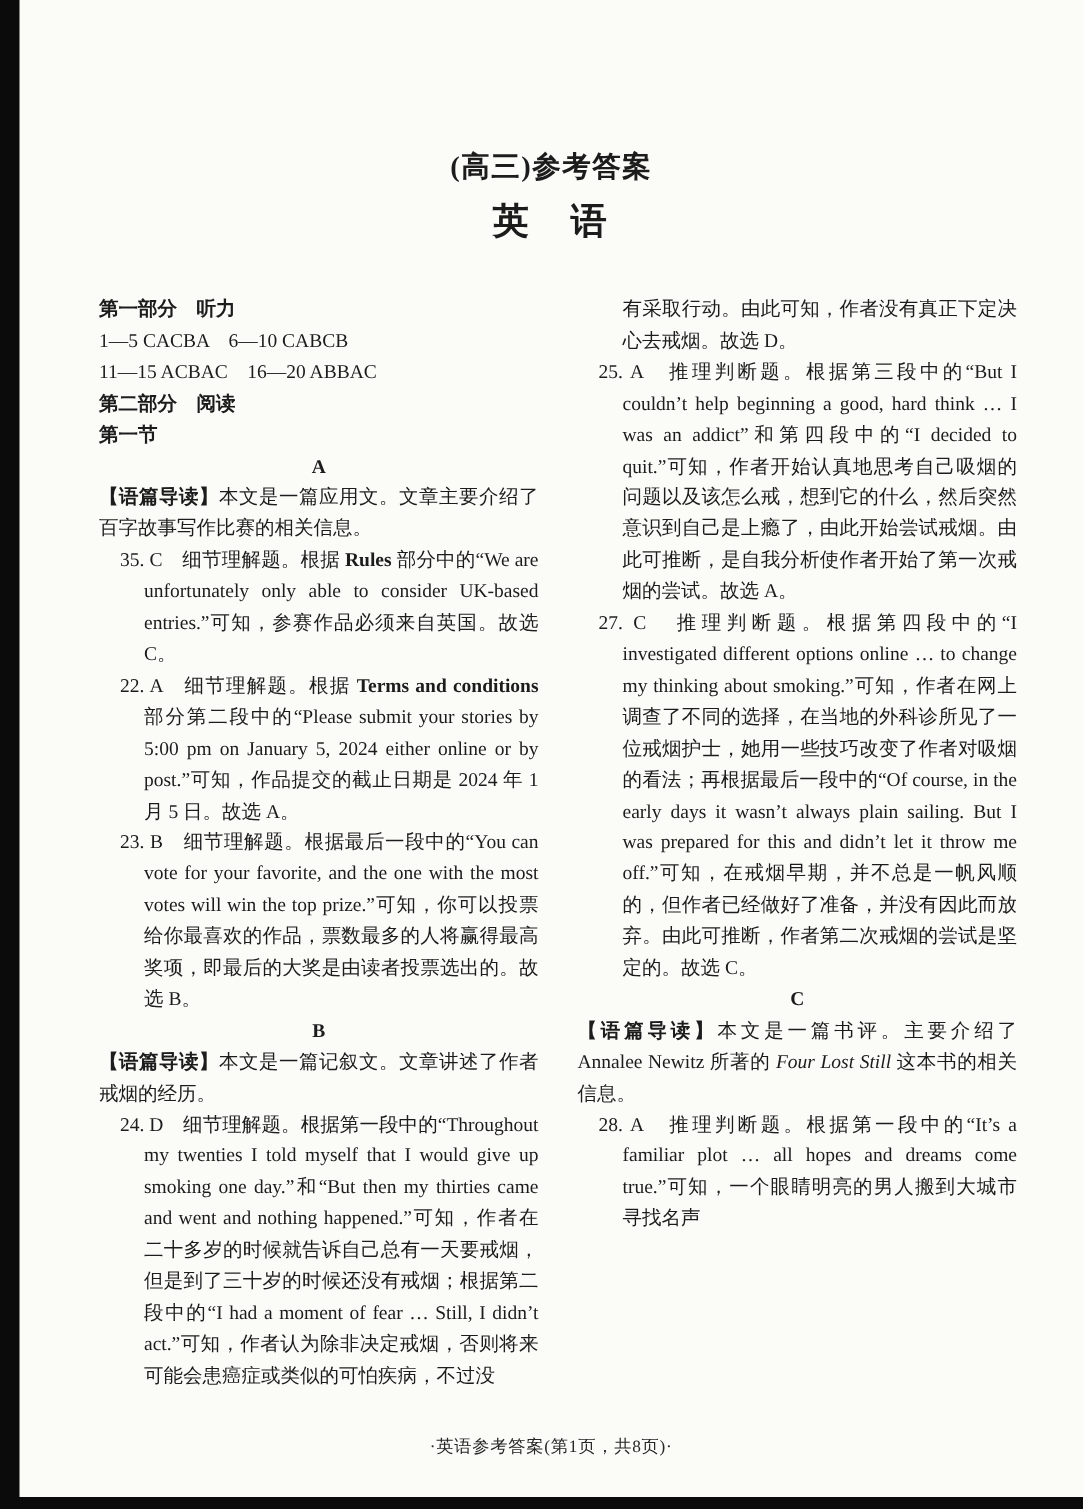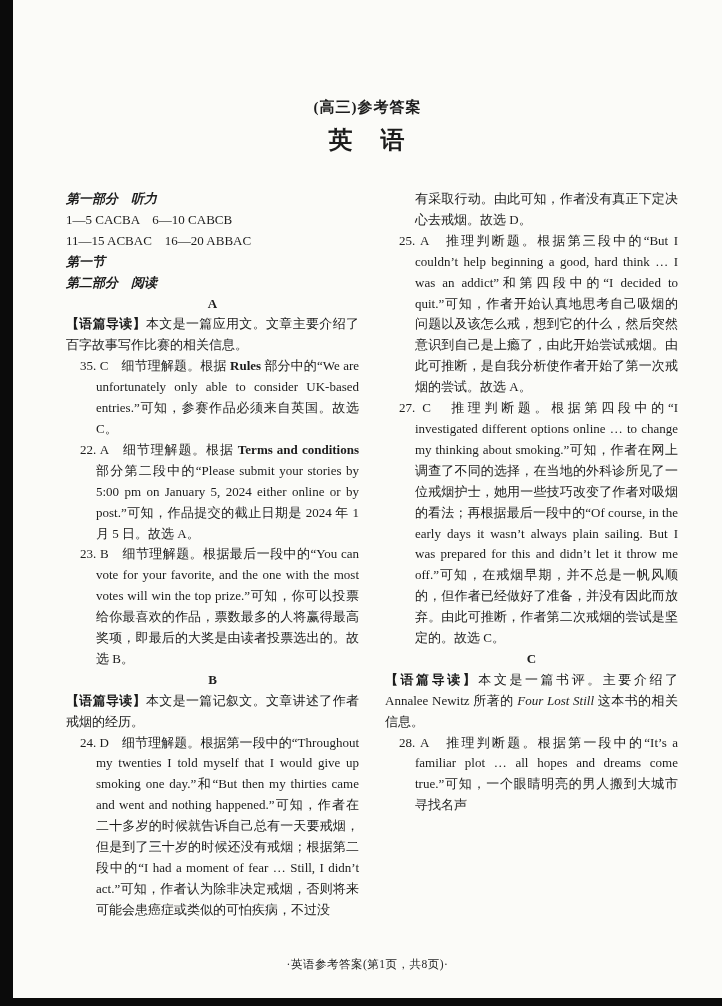--- a/index.html
+++ b/index.html
@@ -10,37 +10,37 @@
     background: #0b0b0b;
     font-family: "Liberation Serif", "DejaVu Serif", serif;
   }
   .scan { position: absolute; inset: 0; background: #0b0b0b; }
   .sheet {
     position: absolute; left: 13px; top: 0; right: 0; bottom: 8px;
     background: #fbfbf8; color: #1c1c1c; overflow: hidden;
   }
   .title {
     margin: 98px 0 0; text-align: center;
-    font-size: 15px; font-weight: bold; letter-spacing: 1px;
+    font-size: 19px; font-weight: bold; letter-spacing: 1px;
   }
   .subject {
     margin: 7px 0 12px; text-align: center;
     font-size: 24px; font-weight: bold; letter-spacing: 2px;
   }
   .columns {
     display: flex; gap: 26px;
     padding: 21px 44px 0 53px;
   }
   .col {
     width: 293px; flex: 0 0 293px;
     font-size: 13px; line-height: 20.9px;
     text-align: justify;
   }
   .col p { margin: 0; }
-  .h { font-weight: bold; font-style: italic; }
+  .h { font-weight: bold; }
   .letter { text-align: center; font-weight: bold; }
   .item { padding-left: 30px; text-indent: -16px; }
   .cont { padding-left: 30px; text-indent: 0; }
   .guide { }
   .b { font-weight: bold; }
   .i { font-style: italic; }
   .footer {
     position: absolute; left: 0; right: 0; bottom: 26px;
     margin: 0; text-align: center;
     font-size: 11.5px; color: #262626; letter-spacing: 0.5px;
@@ -54,22 +54,22 @@
 
     <h1 class="title">(高三)参考答案</h1>
     <h2 class="subject">英　语</h2>
 
     <div class="columns">
 
       <div class="col">
         <p class="h">第一部分　听力</p>
         <p class="ans">1—5 CACBA　6—10 CABCB</p>
         <p class="ans">11—15 ACBAC　16—20 ABBAC</p>
+        <p class="h">第二部分　阅读</p>
         <p class="h">第一节</p>
-        <p class="h">第二部分　阅读</p>
         <p class="letter">A</p>
         <p class="guide"><span class="b">【语篇导读】</span><span>本文是一篇应用文。文章主要介绍了百字故事写作比赛的相关信息。</span></p>
         <p class="item"><span>35. C　细节理解题。根据 </span><span class="b">Rules</span><span> 部分中的“We are unfortunately only able to consider UK-based entries.”可知，参赛作品必须来自英国。故选 C。</span></p>
         <p class="item"><span>22. A　细节理解题。根据 </span><span class="b">Terms and conditions</span><span> 部分第二段中的“Please submit your stories by 5:00 pm on January 5, 2024 either online or by post.”可知，作品提交的截止日期是 2024 年 1 月 5 日。故选 A。</span></p>
         <p class="item"><span>23. B　细节理解题。根据最后一段中的“You can vote for your favorite, and the one with the most votes will win the top prize.”可知，你可以投票给你最喜欢的作品，票数最多的人将赢得最高奖项，即最后的大奖是由读者投票选出的。故选 B。</span></p>
         <p class="letter">B</p>
         <p class="guide"><span class="b">【语篇导读】</span><span>本文是一篇记叙文。文章讲述了作者戒烟的经历。</span></p>
         <p class="item"><span>24. D　细节理解题。根据第一段中的“Throughout my twenties I told myself that I would give up smoking one day.”和“But then my thirties came and went and nothing happened.”可知，作者在二十多岁的时候就告诉自己总有一天要戒烟，但是到了三十岁的时候还没有戒烟；根据第二段中的“I had a moment of fear … Still, I didn’t act.”可知，作者认为除非决定戒烟，否则将来可能会患癌症或类似的可怕疾病，不过没</span></p>
       </div>
 

